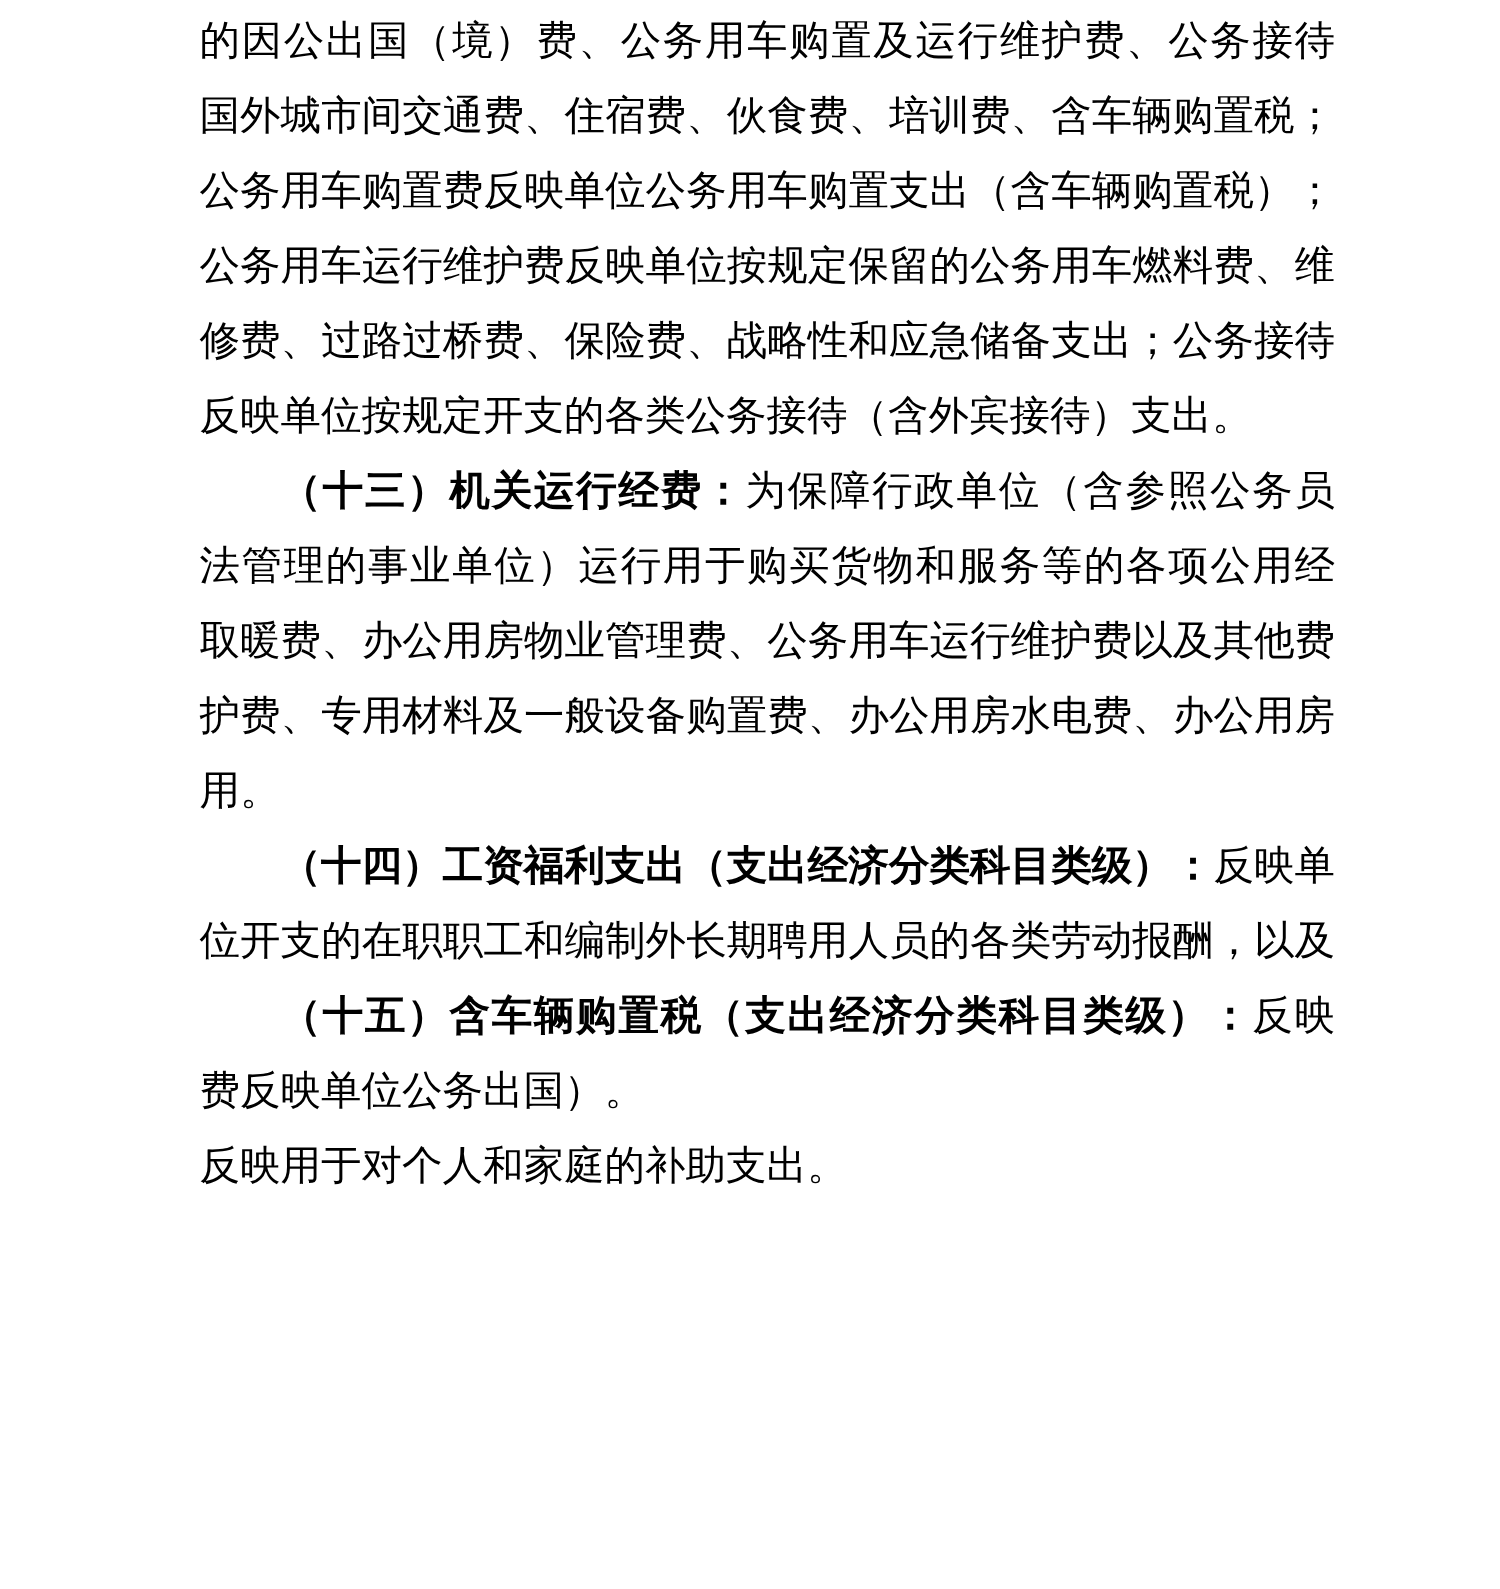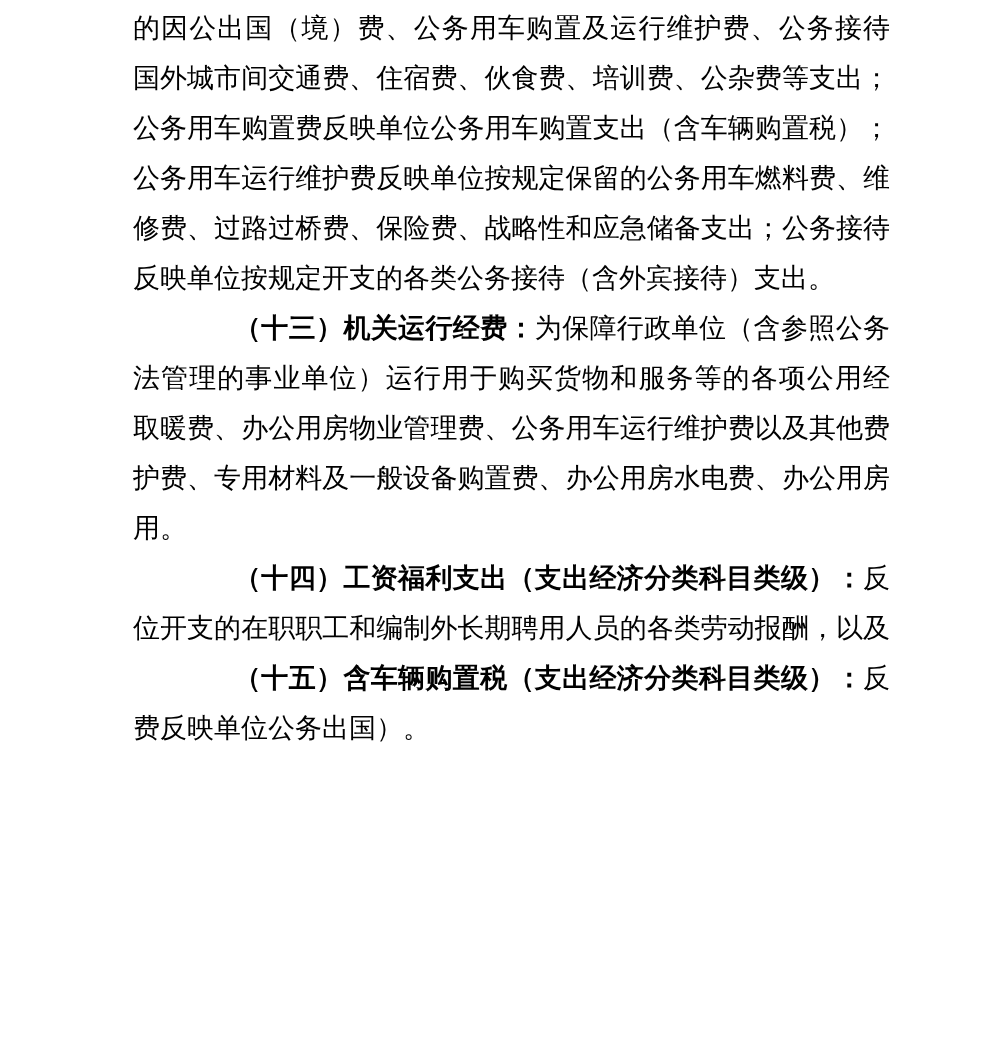--- a/index.html
+++ b/index.html
@@ -36,43 +36,43 @@
     text-justify: inter-character;
   }
   .line.end {
     text-align-last: left;
   }
   .line.indent {
     text-indent: 54px;
   }
   .line b {
     font-weight: 700;
-    margin-left: 47px;
   }
 </style>
 </head>
 <body>
 
 <div class="page">
   <div class="doc">
 
     <div class="line"><span>的因公出国（境）费、公务用车购置及运行维护费、公务接待费。</span></div>
-    <div class="line"><span>国外城市间交通费、住宿费、伙食费、培训费、公杂费等支出；</span></div>
+    <div class="line"><span>国外城市间交通费、住宿费、伙食费、培训费、含车辆购置税；</span></div>
     <div class="line"><span>公务用车购置费反映单位公务用车购置支出（含车辆购置税）；</span></div>
     <div class="line"><span>公务用车运行维护费反映单位按规定保留的公务用车燃料费、维</span></div>
     <div class="line"><span>修费、过路过桥费、保险费、战略性和应急储备支出；公务接待费</span></div>
     <div class="line end"><span>反映单位按规定开支的各类公务接待（含外宾接待）支出。</span></div>
 
     <div class="line indent"><b>（十三）机关运行经费：</b><span>为保障行政单位（含参照公务员</span></div>
     <div class="line"><span>法管理的事业单位）运行用于购买货物和服务等的各项公用经费，</span></div>
     <div class="line"><span>取暖费、办公用房物业管理费、公务用车运行维护费以及其他费</span></div>
     <div class="line"><span>护费、专用材料及一般设备购置费、办公用房水电费、办公用房</span></div>
     <div class="line end"><span>用。</span></div>
 
     <div class="line indent"><b>（十四）工资福利支出（支出经济分类科目类级）：</b><span>反映单</span></div>
     <div class="line"><span>位开支的在职职工和编制外长期聘用人员的各类劳动报酬，以及</span></div>
 
     <div class="line indent"><b>（十五）含车辆购置税（支出经济分类科目类级）：</b><span>反映</span></div>
     <div class="line end"><span>费反映单位公务出国）。</span></div>
 
+    <div class="line end"><span>反映用于对个人和家庭的补助支出。</span></div>
 
   </div>
 </div>
 
 </body></html>

